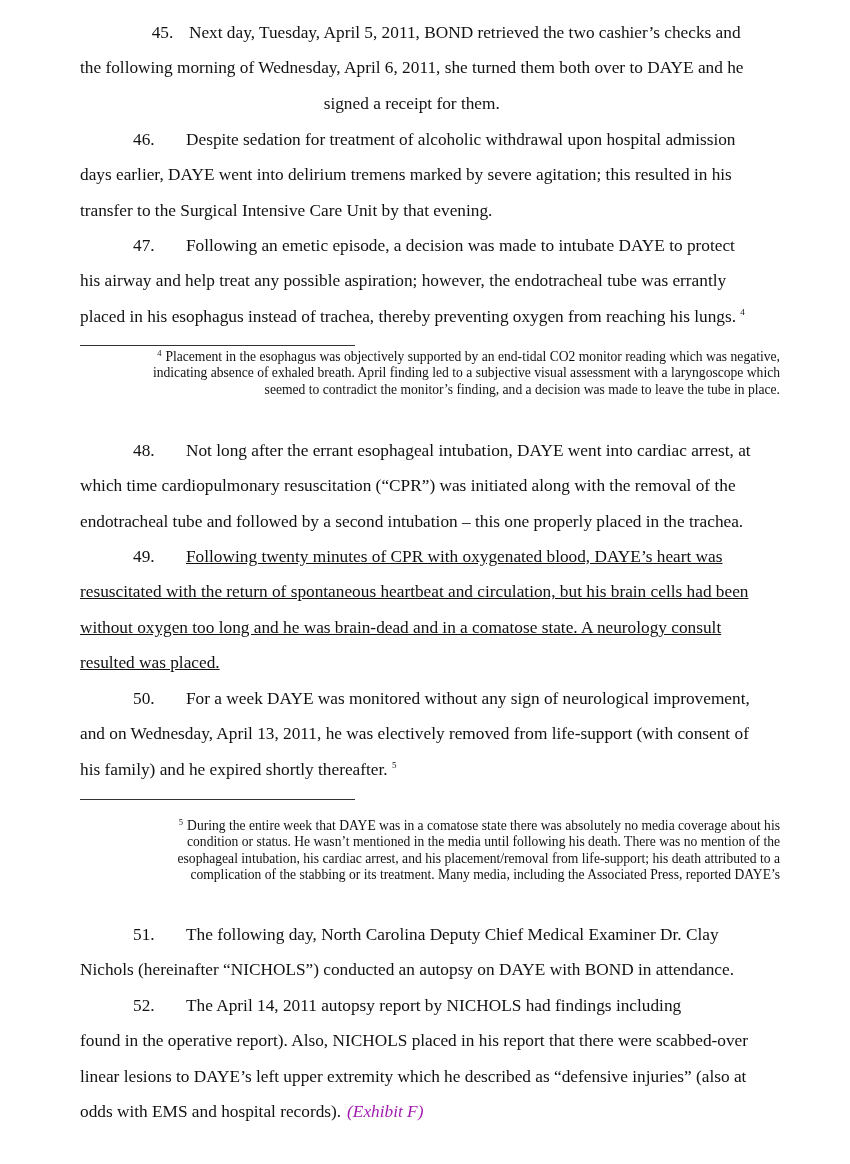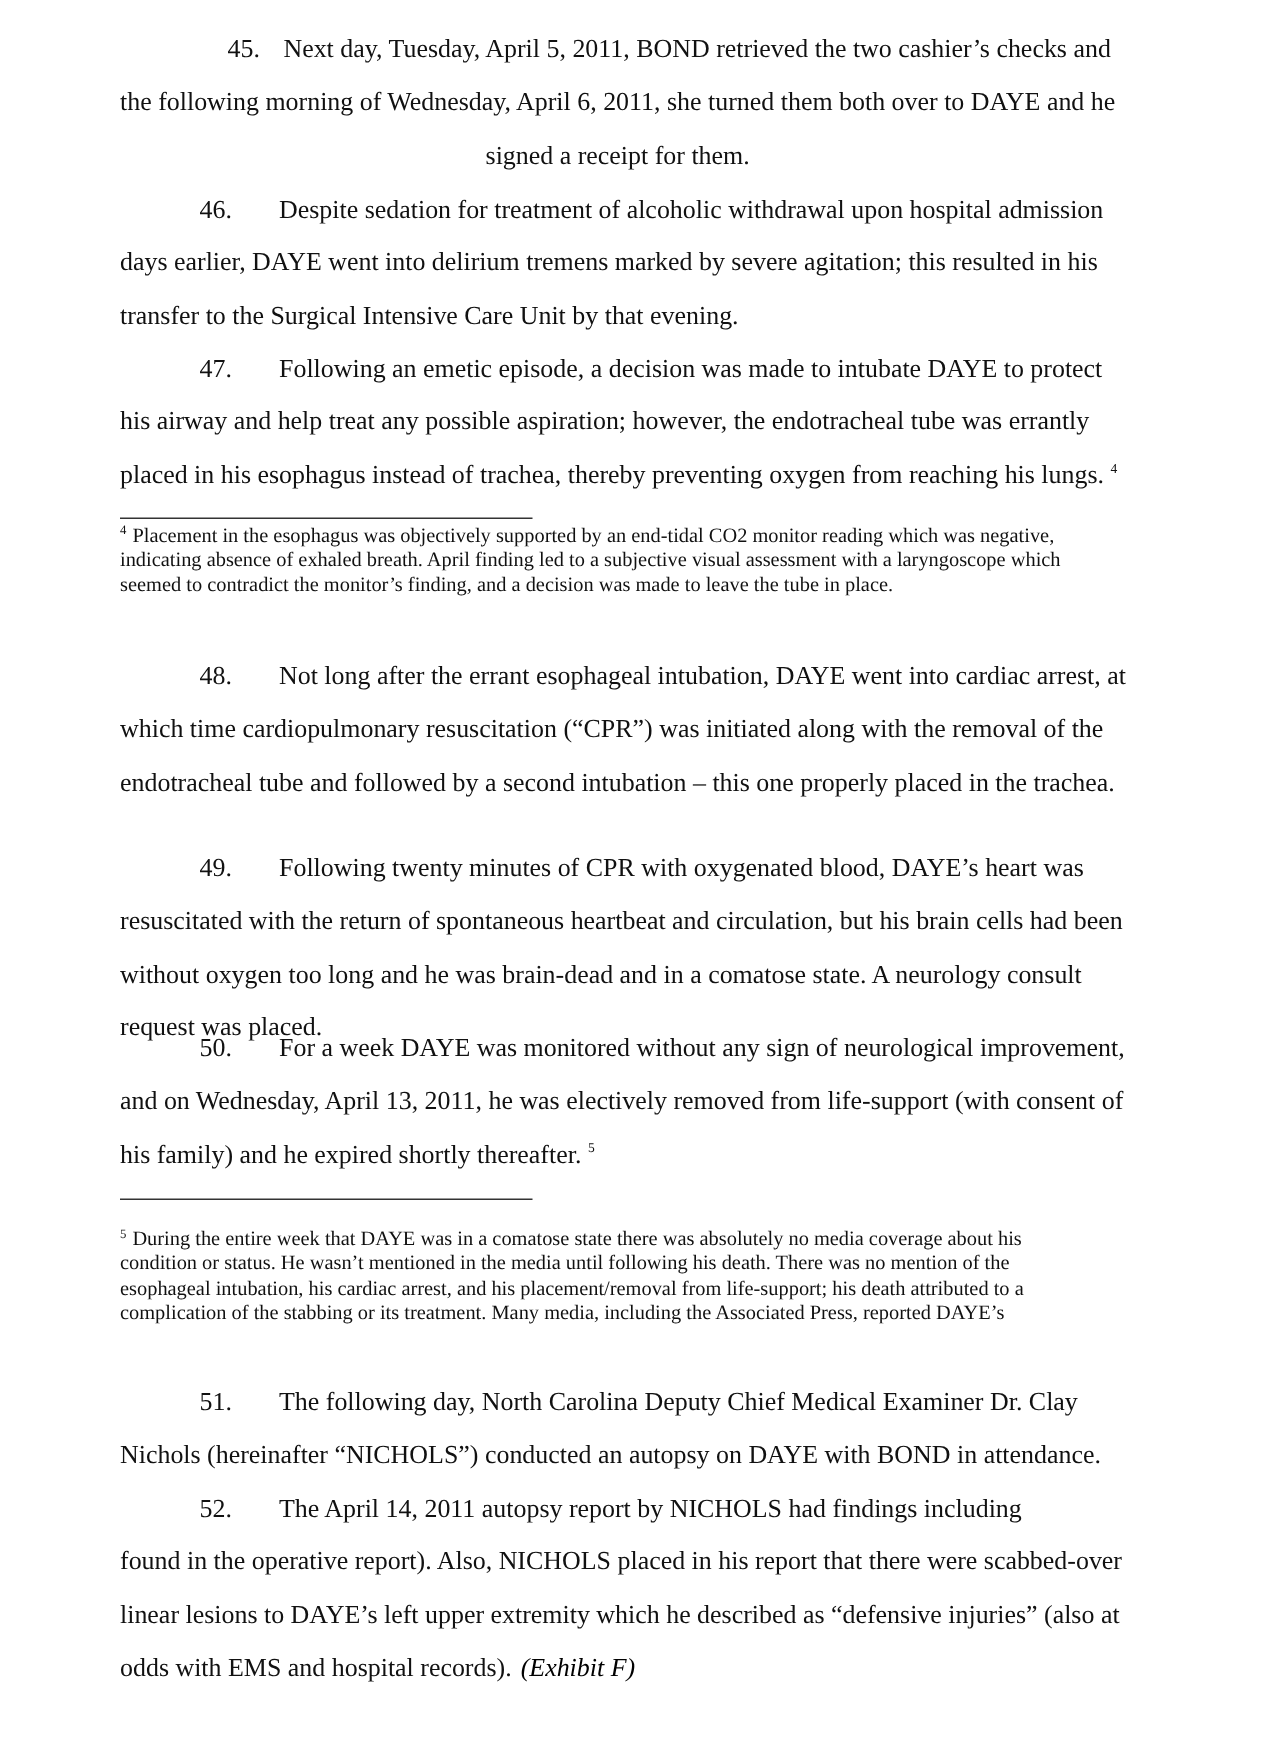--- a/index.html
+++ b/index.html
@@ -45,29 +45,30 @@
     .fn-rule {
       width: 275px;
       height: 0;
       border-top: 1px solid #333;
       margin: 0;
     }
     .fn-text {
       font-size: 13.6px;
       line-height: 16.3px;
       margin: 0;
+      text-align: right;
     }
     .fn-text sup {
       font-size: 8.5px;
       vertical-align: 5px;
       line-height: 0;
       margin-right: 4px;
     }
     .exhibit {
-      color: #000000;
+      color: #a21caf;
       font-style: italic;
       margin-left: 6px;
     }
     .line { display: block; }
   </style>
 </head>
 <body>
 
 <div class="page">
 
@@ -97,25 +98,25 @@
       <span class="line">seemed to contradict the monitor’s finding, and a decision was made to leave the tube in place.</span>
     </p>
   </div>
 
   <div class="para" style="position:absolute; top:433px;">
     <span class="line"><span class="num">48.</span><span>Not long after the errant esophageal intubation, DAYE went into cardiac arrest, at</span></span>
     <span class="line">which time cardiopulmonary resuscitation (“CPR”) was initiated along with the removal of the</span>
     <span class="line">endotracheal tube and followed by a second intubation – this one properly placed in the trachea.</span>
   </div>
 
-  <div class="para" style="position:absolute; top:561px;">
+  <div class="para" style="position:absolute; top:539px;text-decoration:underline;">
     <span class="line"><span class="num">49.</span><span>Following twenty minutes of CPR with oxygenated blood, DAYE’s heart was</span></span>
     <span class="line">resuscitated with the return of spontaneous heartbeat and circulation, but his brain cells had been</span>
     <span class="line">without oxygen too long and he was brain-dead and in a comatose state.  A neurology consult</span>
-    <span class="line">request was placed.</span>
+    <span class="line">resulted was placed.</span>
   </div>
 
   <div class="para" style="position:absolute; top:681px;font-family:Liberation Serif, serif;">
     <span class="line"><span class="num">50.</span><span>For a week DAYE was monitored without any sign of neurological improvement,</span></span>
     <span class="line">and on Wednesday, April 13, 2011, he was electively removed from life-support (with consent of</span>
     <span class="line"><span>his family) and he expired shortly thereafter.</span> <sup class="fnref">5</sup></span>
   </div>
 
   <div class="fn-block" style="position:absolute; top:799px; width:700px;">
     <div class="fn-rule"></div>

